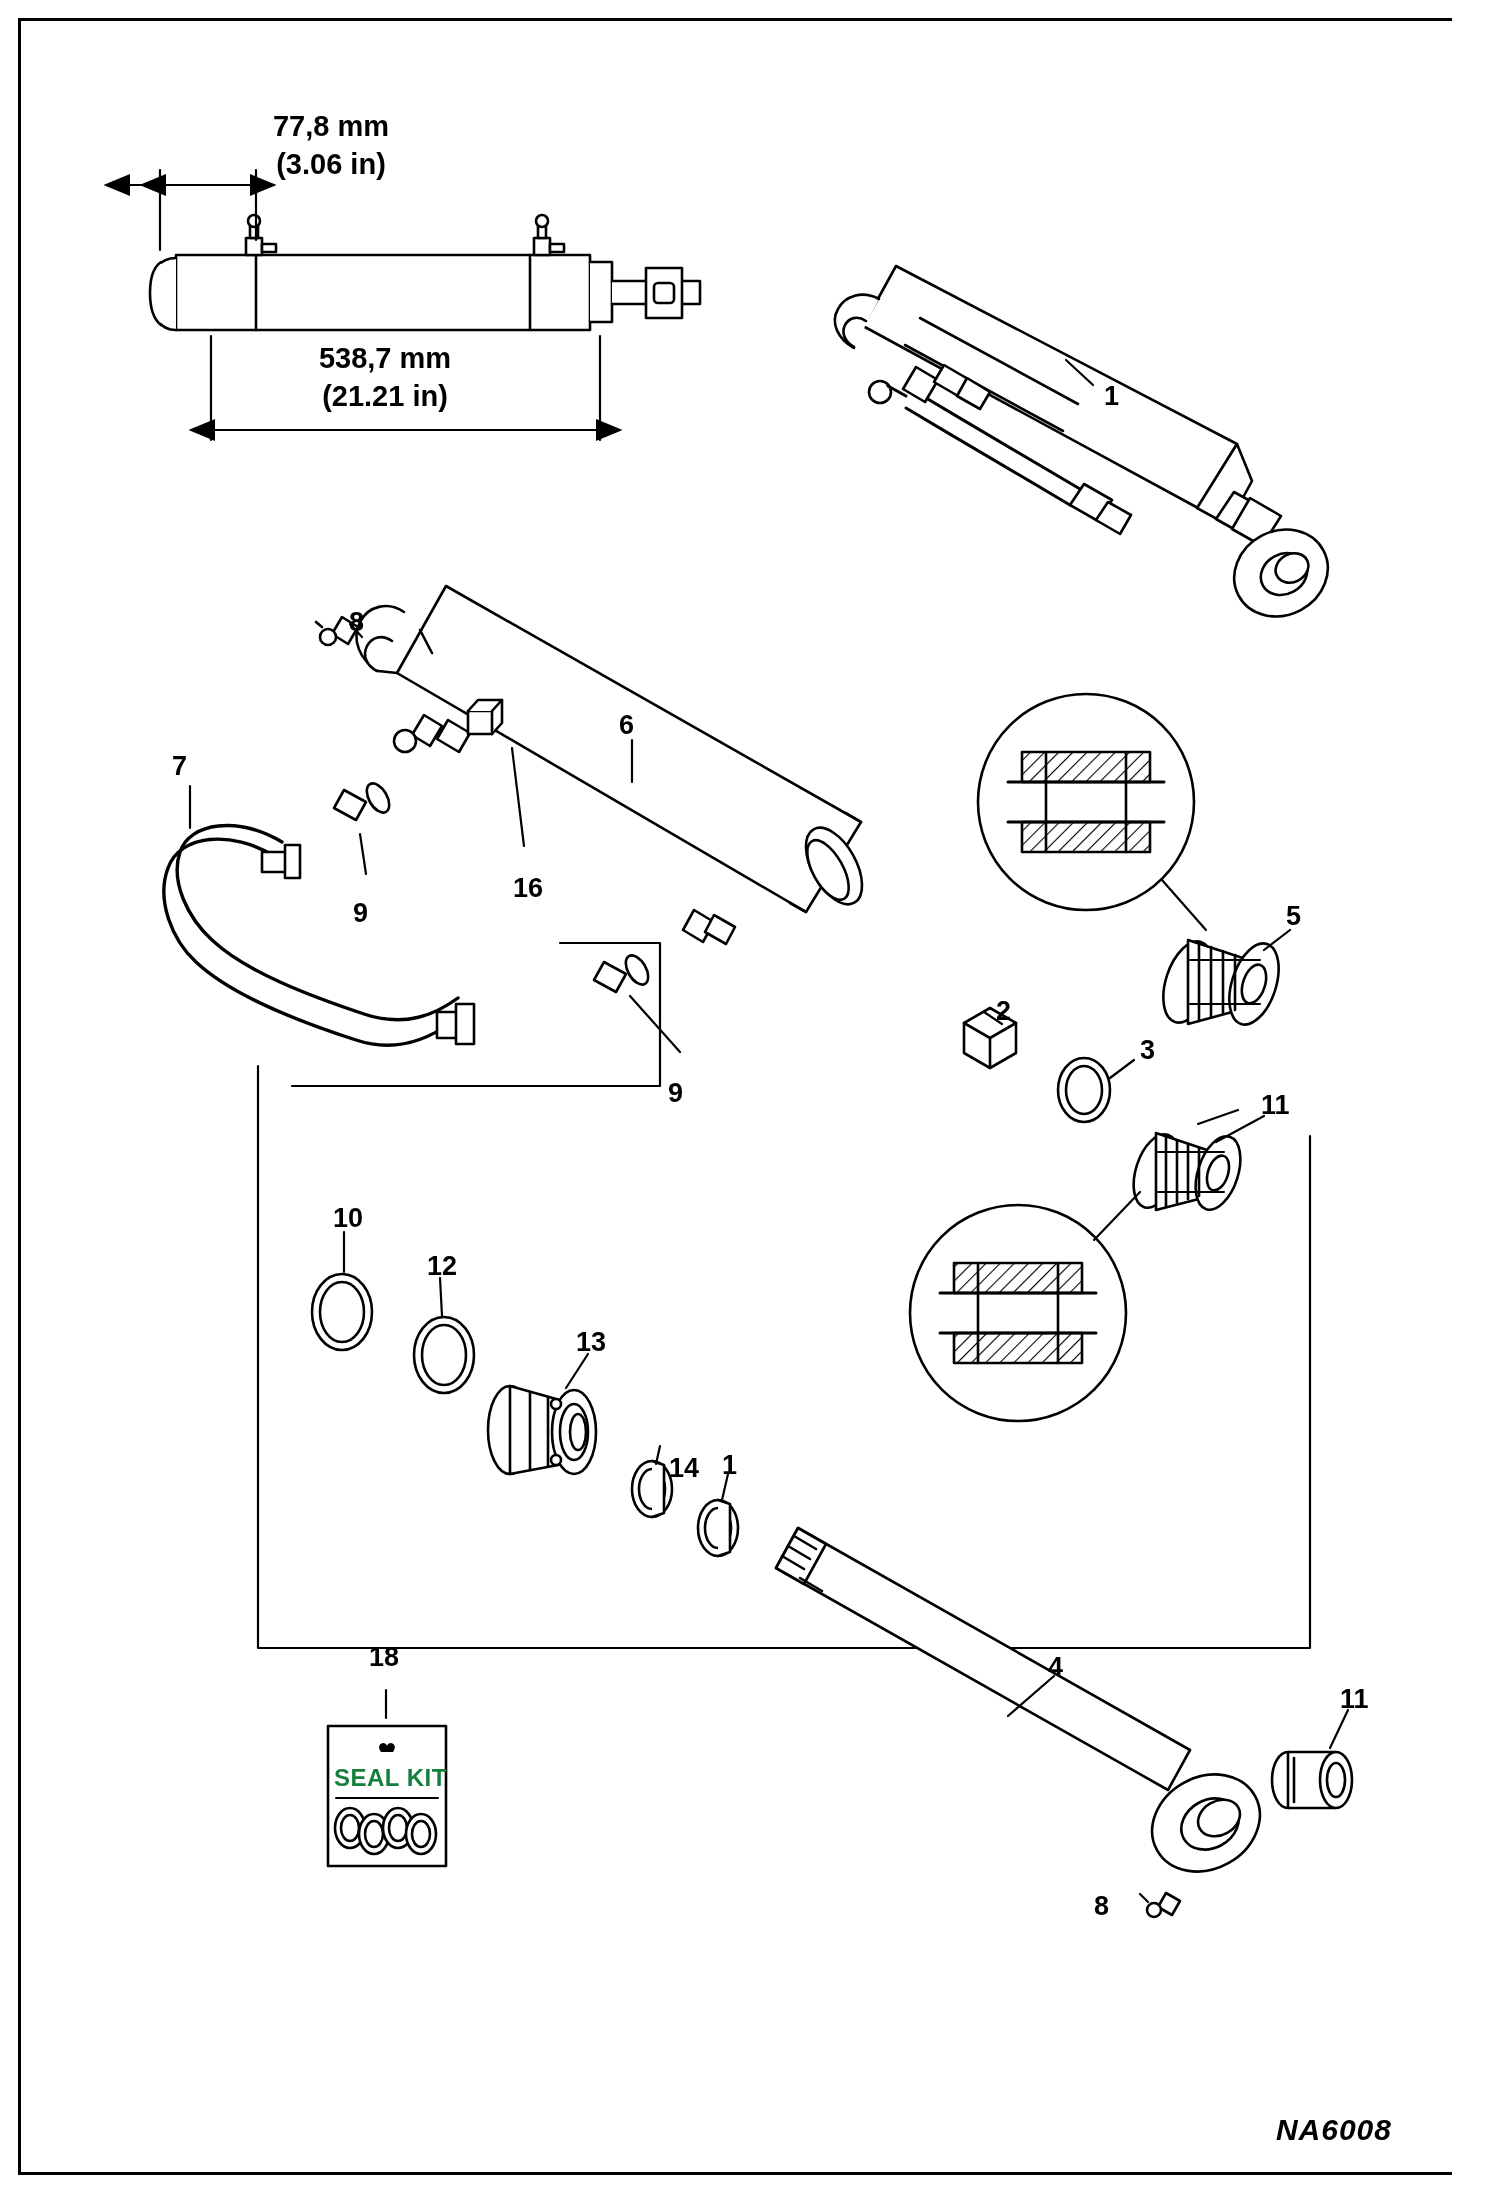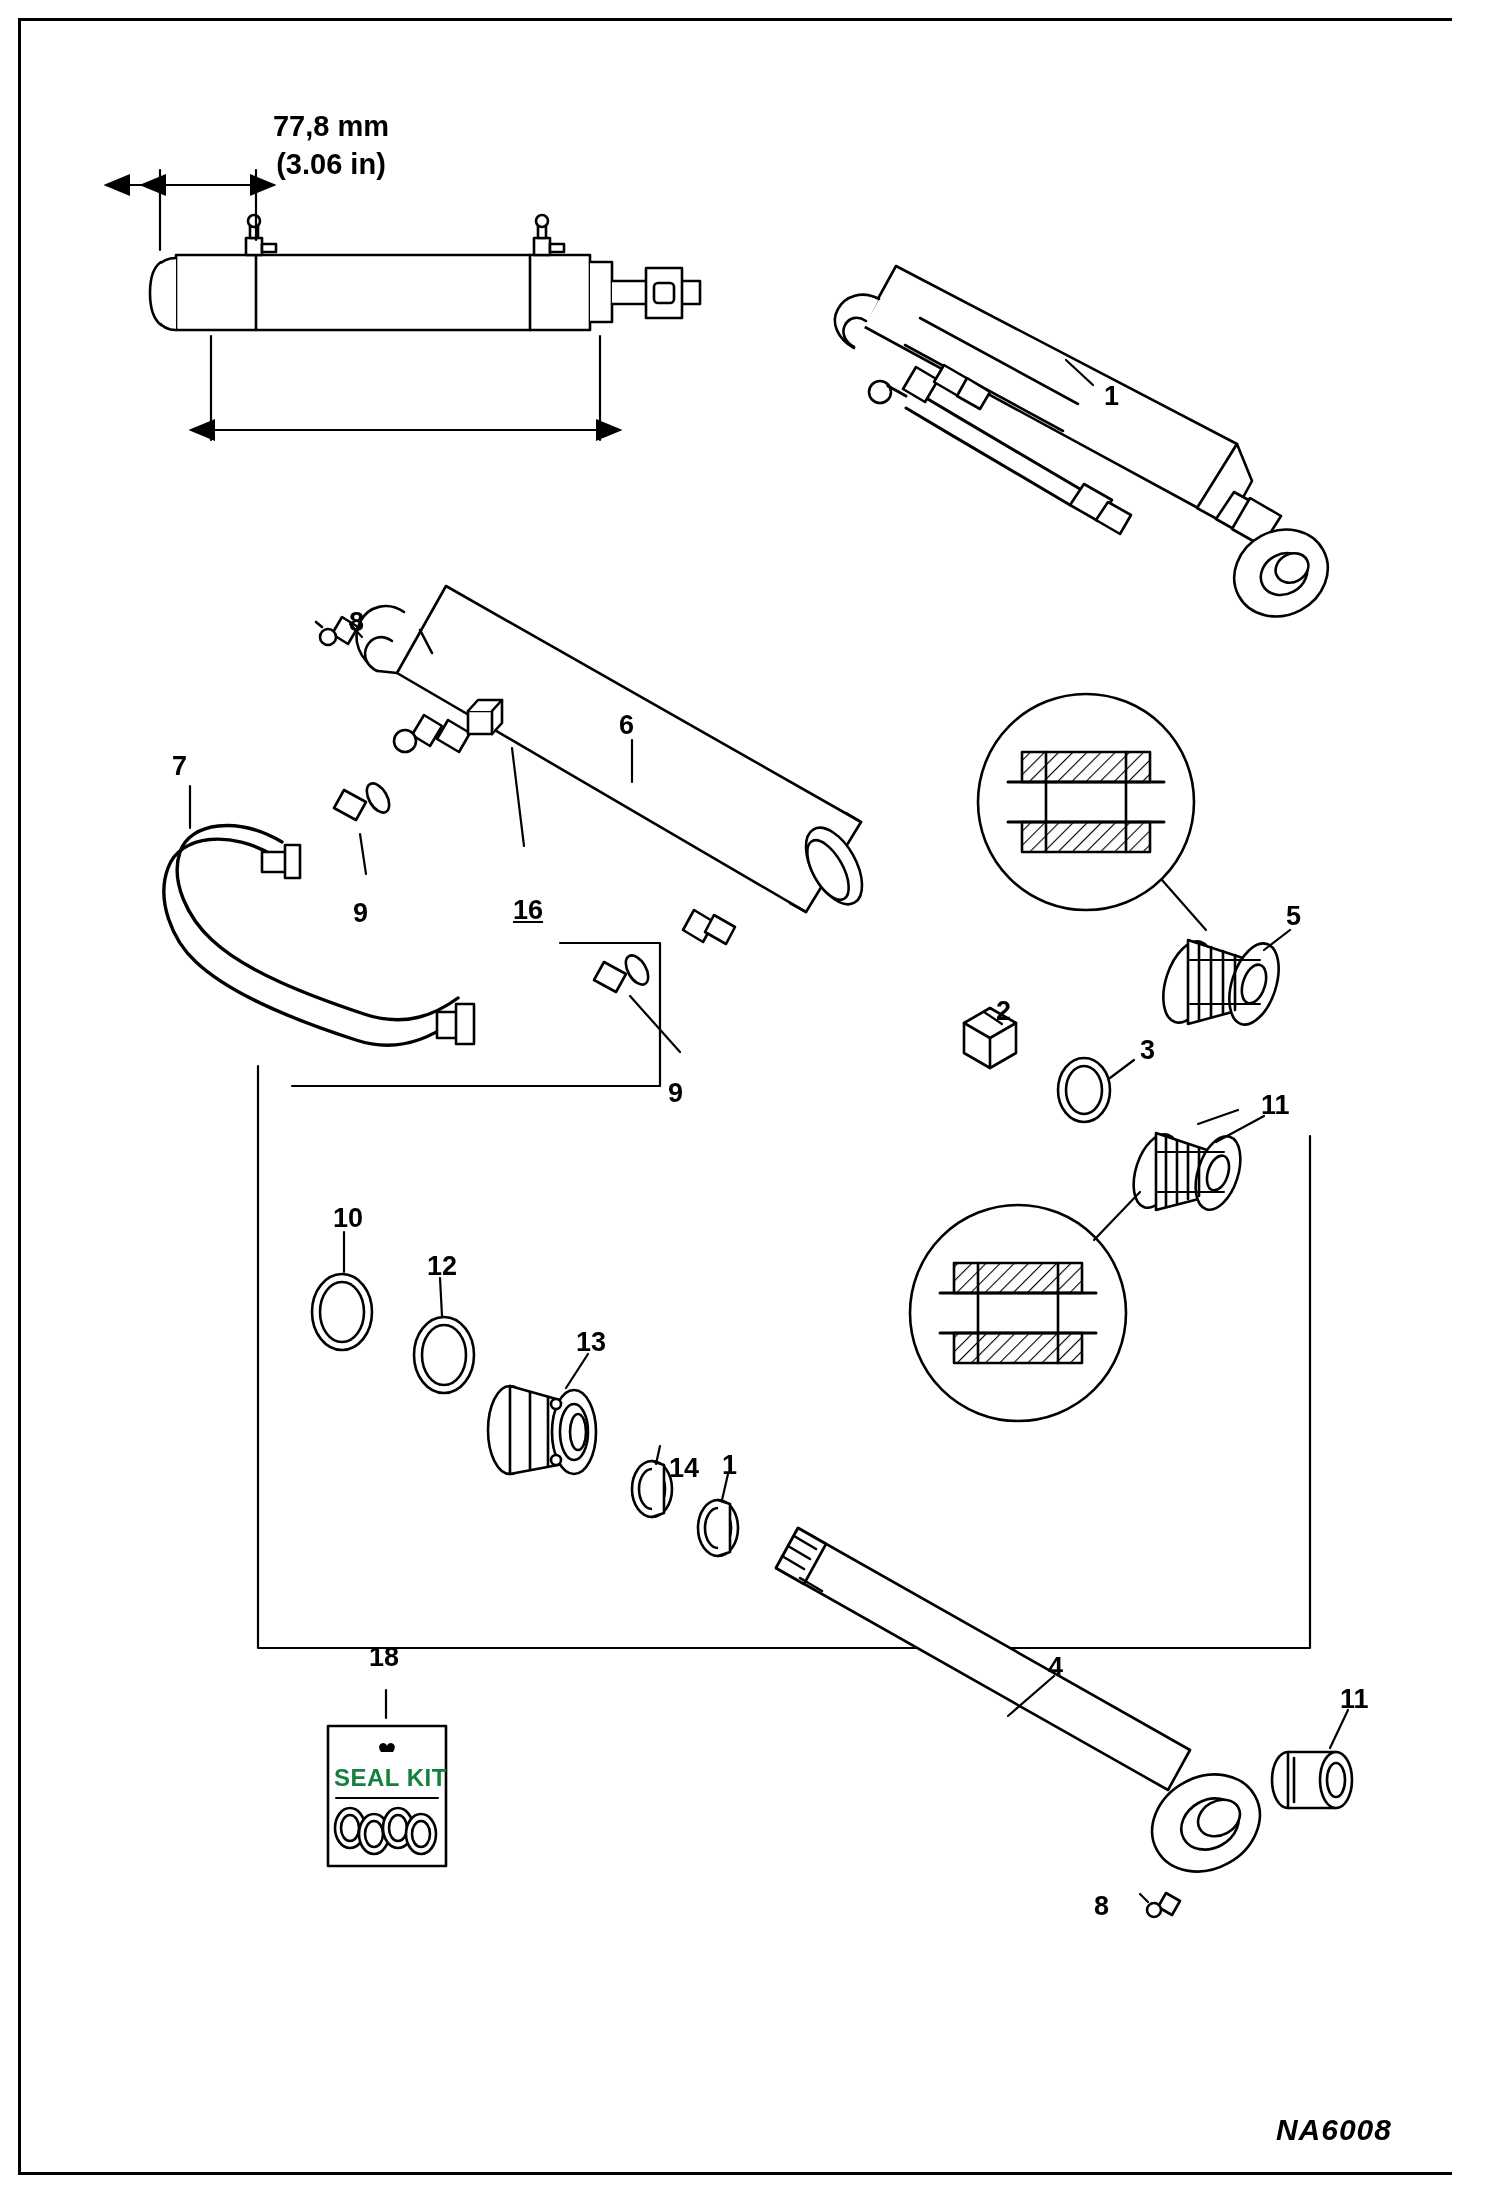--- a/index.html
+++ b/index.html
@@ -364,39 +364,43 @@
         <line x1="1348" y1="1710" x2="1330" y2="1748"></line>
       </g>
 
     </g>
   </svg>
 
   <div class="dimtext" style="left:216px; top:108px; width:230px;">
     <div>77,8 mm</div>
     <div>(3.06 in)</div>
   </div>
+  <div class="dimtext" style="left:230px; top:340px; width:310px;">
+    <div>538,7 mm</div>
+    <div>(21.21 in)</div>
+  </div>
 
   <div class="sealkit-label" style="left:334px; top:1764px;">SEAL KIT</div>
 
   <div class="callout" style="left:1104px; top:381px;">1</div>
   <div class="callout" style="left:996px;  top:996px;">2</div>
   <div class="callout" style="left:1140px; top:1035px;">3</div>
   <div class="callout" style="left:1048px; top:1652px;">4</div>
   <div class="callout" style="left:1286px; top:901px;">5</div>
   <div class="callout" style="left:619px;  top:710px;">6</div>
   <div class="callout" style="left:172px;  top:751px;">7</div>
   <div class="callout" style="left:349px; top:607px;">8</div>
   <div class="callout" style="left:353px; top:898px;">9</div>
   <div class="callout" style="left:333px;  top:1203px;">10</div>
   <div class="callout" style="left:1340px; top:1684px;">11</div>
   <div class="callout" style="left:427px;  top:1251px;">12</div>
   <div class="callout" style="left:576px;  top:1327px;">13</div>
   <div class="callout" style="left:669px;  top:1421px;margin-top:32px;">14</div>
   <div class="callout" style="left:722px;  top:1450px;">1</div>
-  <div class="callout" style="left:513px;  top:895px;text-decoration:underline;">16</div>
+  <div class="callout" style="left:513px;  top:873px;">16</div>
   <div class="callout" style="left:1261px; top:1090px;">11</div>
   <div class="callout" style="left:369px;  top:1642px;">18</div>
   <div class="callout" style="left:1094px; top:1891px;">8</div>
   <div class="callout" style="left:668px; top:1078px;">9</div>
 
   <div class="figure-code">NA6008</div>
 
 </div>
 
 </body></html>

